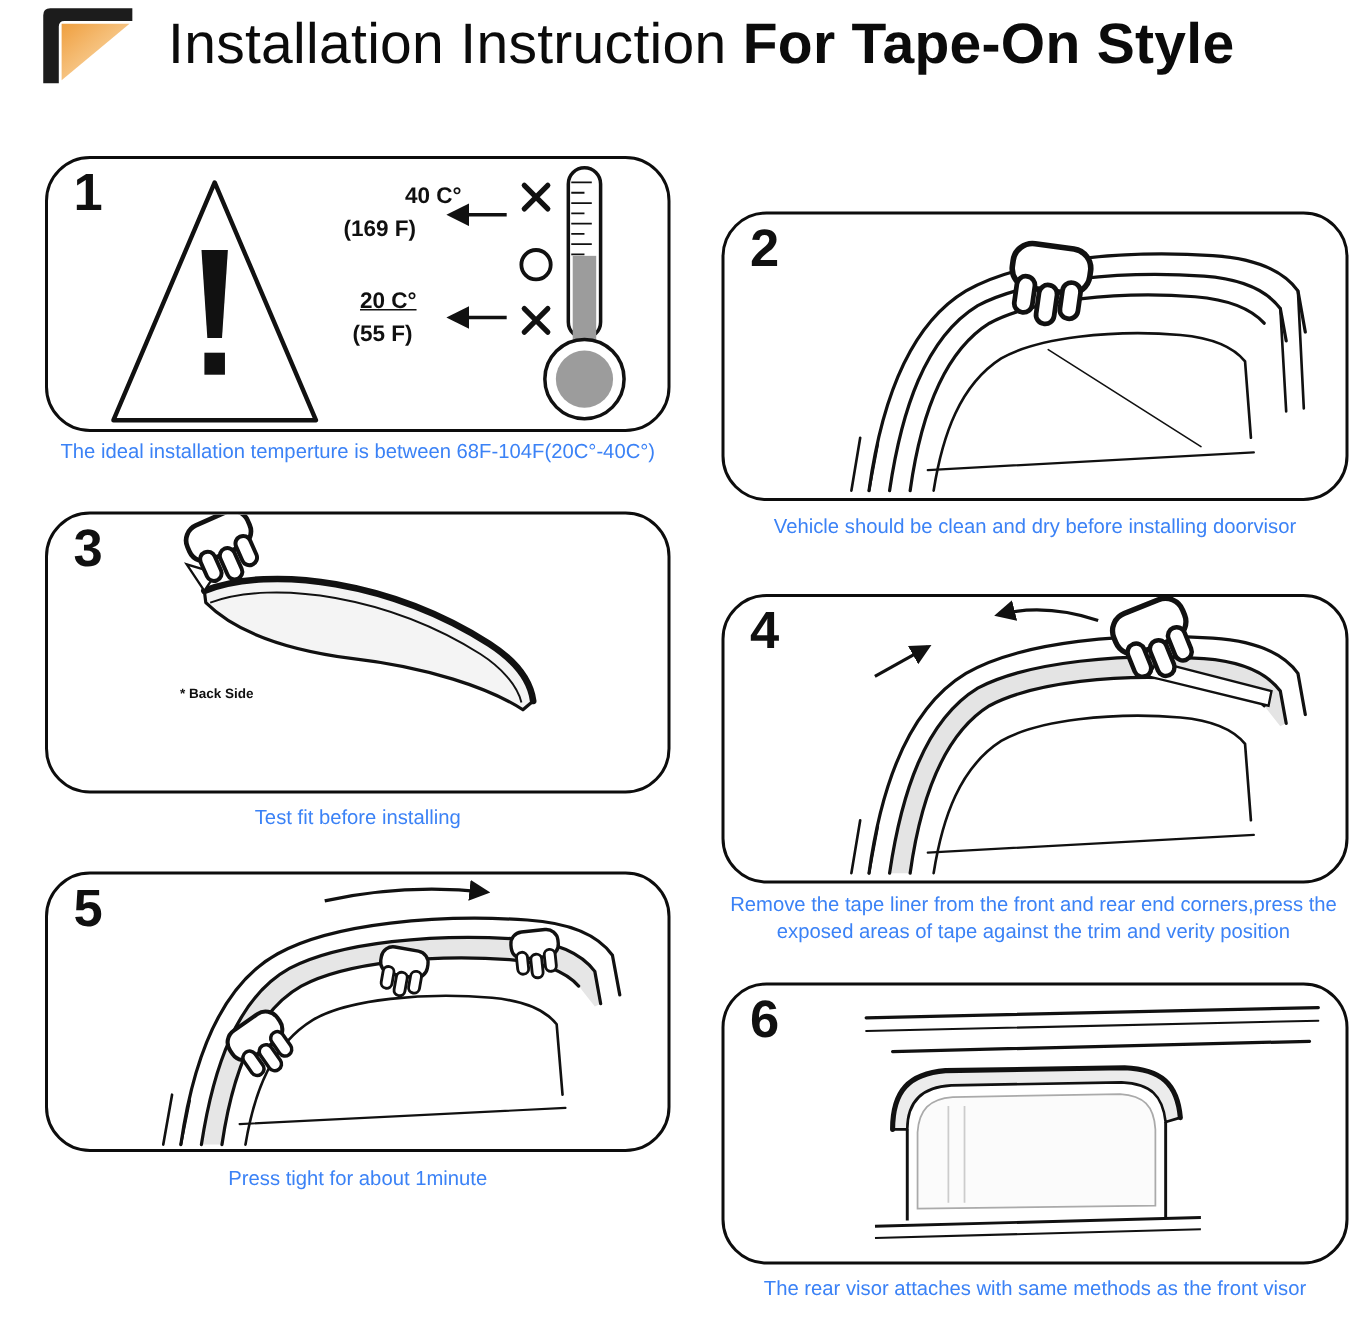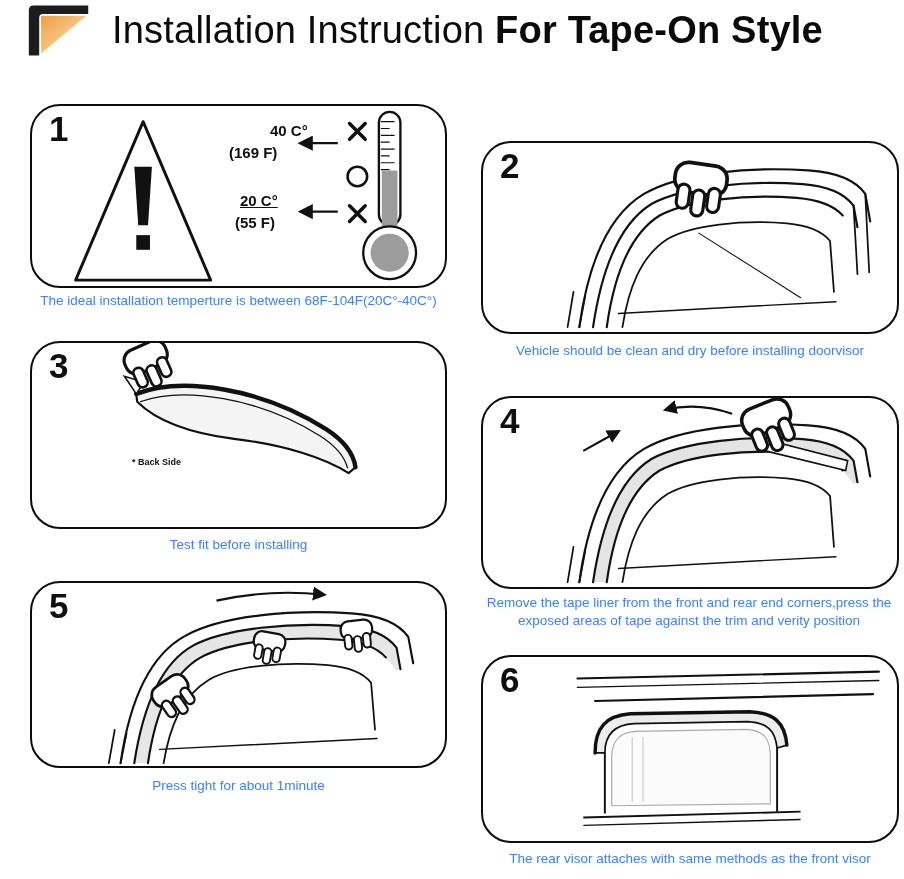--- a/index.html
+++ b/index.html
@@ -26,21 +26,21 @@
   .cap2 { left:481px; top:342px; width:418px; }
   .cap3 { left:30px;  top:536px; width:417px; }
   .cap4 { left:466px; top:594px; width:446px; }
   .cap5 { left:30px;  top:777px; width:417px; }
   .cap6 { left:481px; top:850px; width:418px; }
   .temp { position:absolute; font-weight:700; font-size:15px; white-space:nowrap; z-index:2; }
   .t40  { left:206px; top:16px;margin-left:32px; }
   .t104 { left:197px; top:38px; }
   .t20  { left:208px; top:86px;text-decoration:underline; }
   .t68  { left:203px; top:108px; }
-  .backside { position:absolute; left:100px; top:114px; font-size:9px; font-weight:700; z-index:2;text-align:center; }
+  .backside { position:absolute; left:88px; top:114px; font-size:9px; font-weight:700; z-index:2;text-align:center; }
   .defs-holder { position:absolute; width:0; height:0; overflow:hidden; }
 </style>
 </head>
 <body>
 
 <svg class="defs-holder" aria-hidden="true">
   <defs>
     <linearGradient id="og" x1="0" y1="0" x2="1" y2="1">
       <stop offset="0" stop-color="#ef9f3f"></stop>
       <stop offset="1" stop-color="#fde6c0"></stop>

